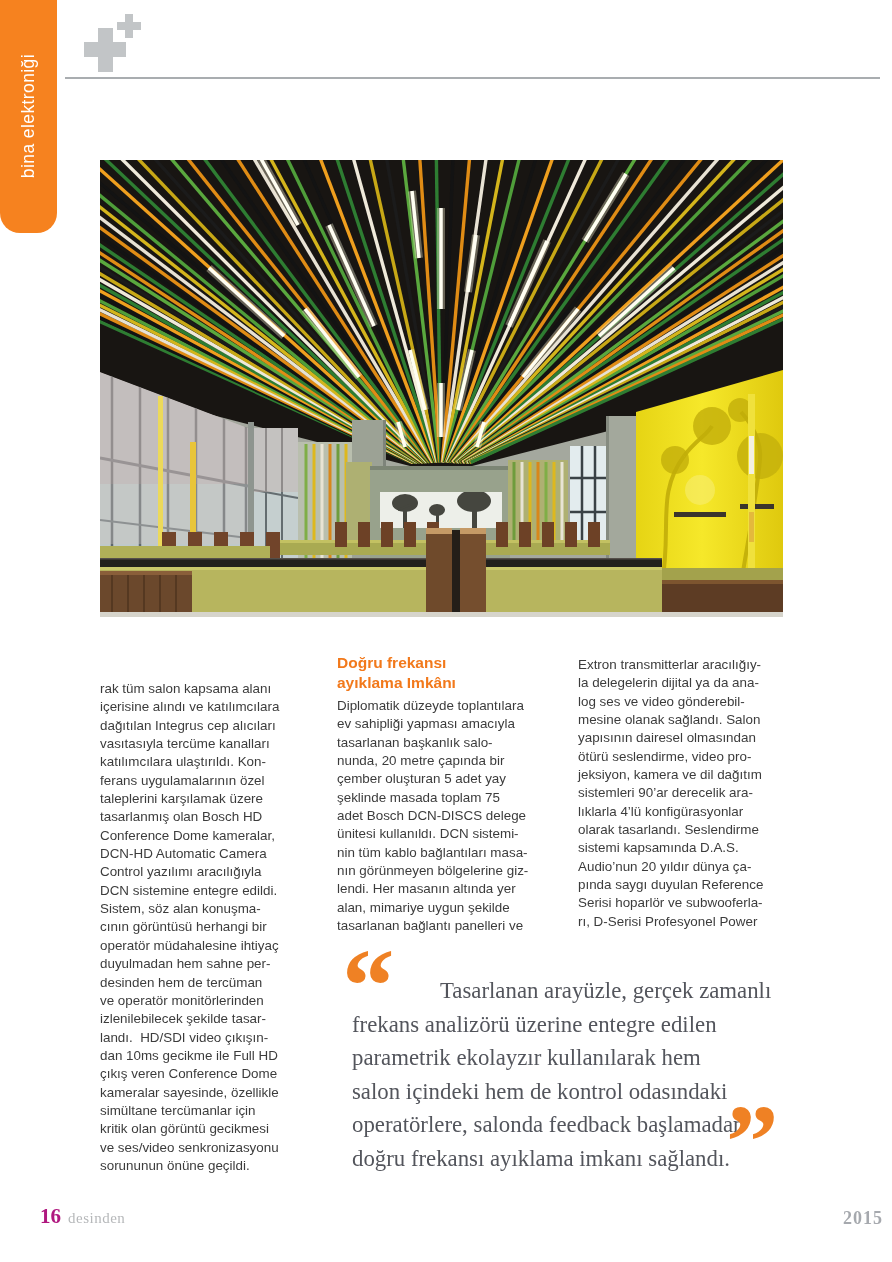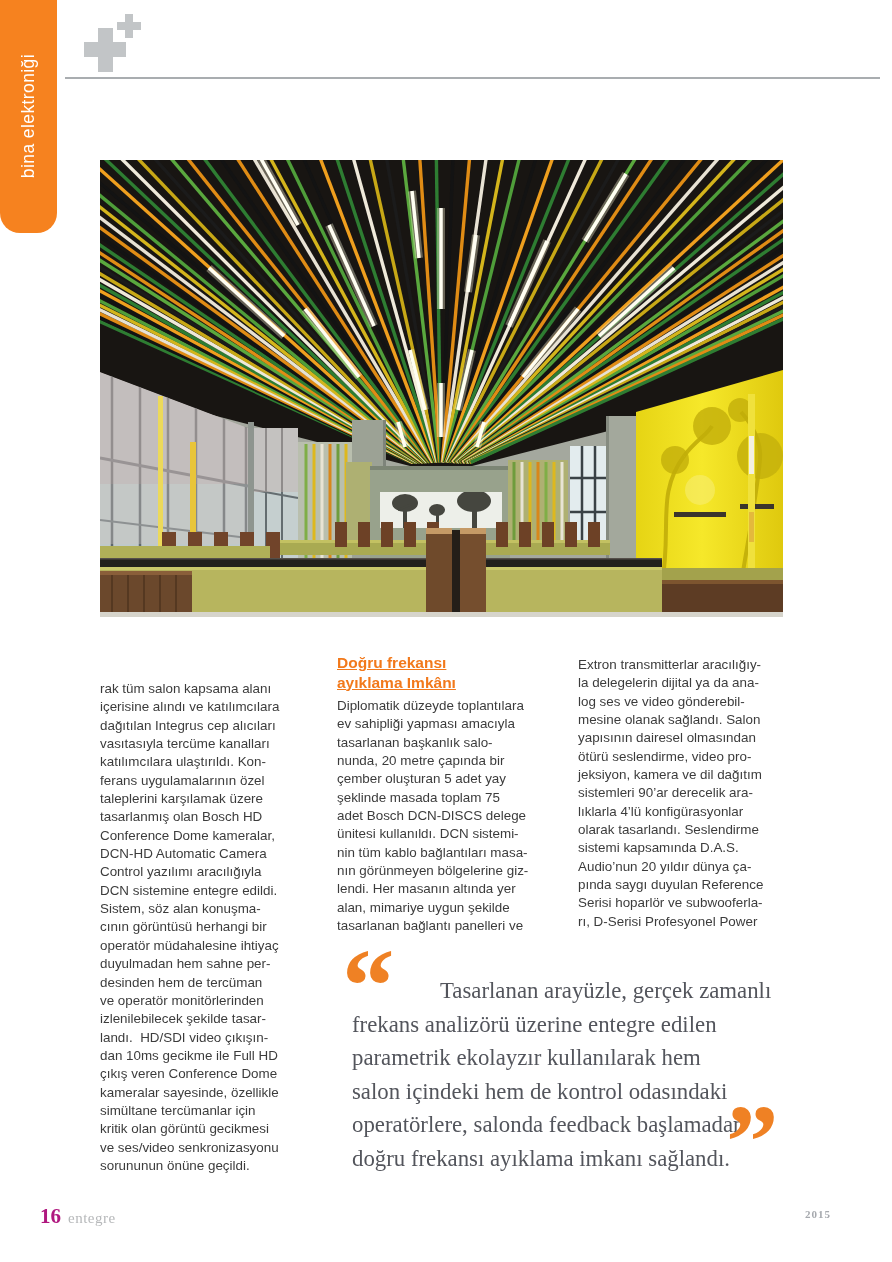--- a/index.html
+++ b/index.html
@@ -19,38 +19,38 @@
 
   
   .photo{left:100px;top:160px;width:683px;height:457px;}
 
   
   .col{top:656px;white-space:pre;font-size:13.4px;line-height:18.35px;color:#3c3c3c;}
   .col1{left:100px;width:228px;margin-top:24px;}
   .col2{left:337px;top:653px;width:228px;}
   .col3{left:578px;width:228px;}
   .col-heading{white-space:pre;font-weight:bold;font-size:15.5px;line-height:19.5px;
-               color:#f2791b;margin:0 0 5px 0;text-decoration:underline;}
+               color:#f2791b;margin:0 0 5px 0;}
 
   
   .quote-mark{font-family:"Liberation Serif",serif;font-size:105px;line-height:1;
               color:#ef8124;font-weight:bold;}
   .quote-open{left:342px;top:934px;}
   .quote-close{left:726px;top:1090px;}
   .quote-text{left:352px;top:974px;width:540px;white-space:pre;
               font-family:"Liberation Serif",serif;font-size:22.8px;line-height:33.5px;
               color:#53555c;text-indent:88px;}
 
   
   .footer-left{left:40px;top:1204px;display:flex;align-items:baseline;gap:7px;
                font-family:Liberation Serif, serif;}
   .page-num{font-size:21px;font-weight:bold;color:#b0187f;}
   .mag-name{font-size:15px;color:#b6b8ba;letter-spacing:.5px;}
-  .footer-year{left:805px;top:1208px;font-family:"Liberation Serif",serif;
-               font-size:11px;font-weight:bold;color:#a6a9ae;letter-spacing:1px;}
+  .footer-year{left:843px;top:1208px;font-family:"Liberation Serif",serif;
+               font-size:18px;font-weight:bold;color:#a6a9ae;letter-spacing:1px;}
 </style>
 </head>
 <body>
 
 <div class="page">
 
   <div class="abs side-tab">
     <span class="vtext">bina elektroniği</span>
   </div>
 
@@ -423,17 +423,17 @@
   <div class="abs quote-text">Tasarlanan arayüzle, gerçek zamanlı
 frekans analizörü üzerine entegre edilen
 parametrik ekolayzır kullanılarak hem
 salon içindeki hem de kontrol odasındaki
 operatörlere, salonda feedback başlamadan
 doğru frekansı ayıklama imkanı sağlandı.</div>
   <div class="abs quote-mark quote-close">”</div>
 
   <div class="abs footer-left">
     <span class="page-num">16</span>
-    <span class="mag-name">entegre</span>
+    <span class="mag-name">desinden</span>
   </div>
   <div class="abs footer-year">2015</div>
 
 </div>
 
 </body></html>

